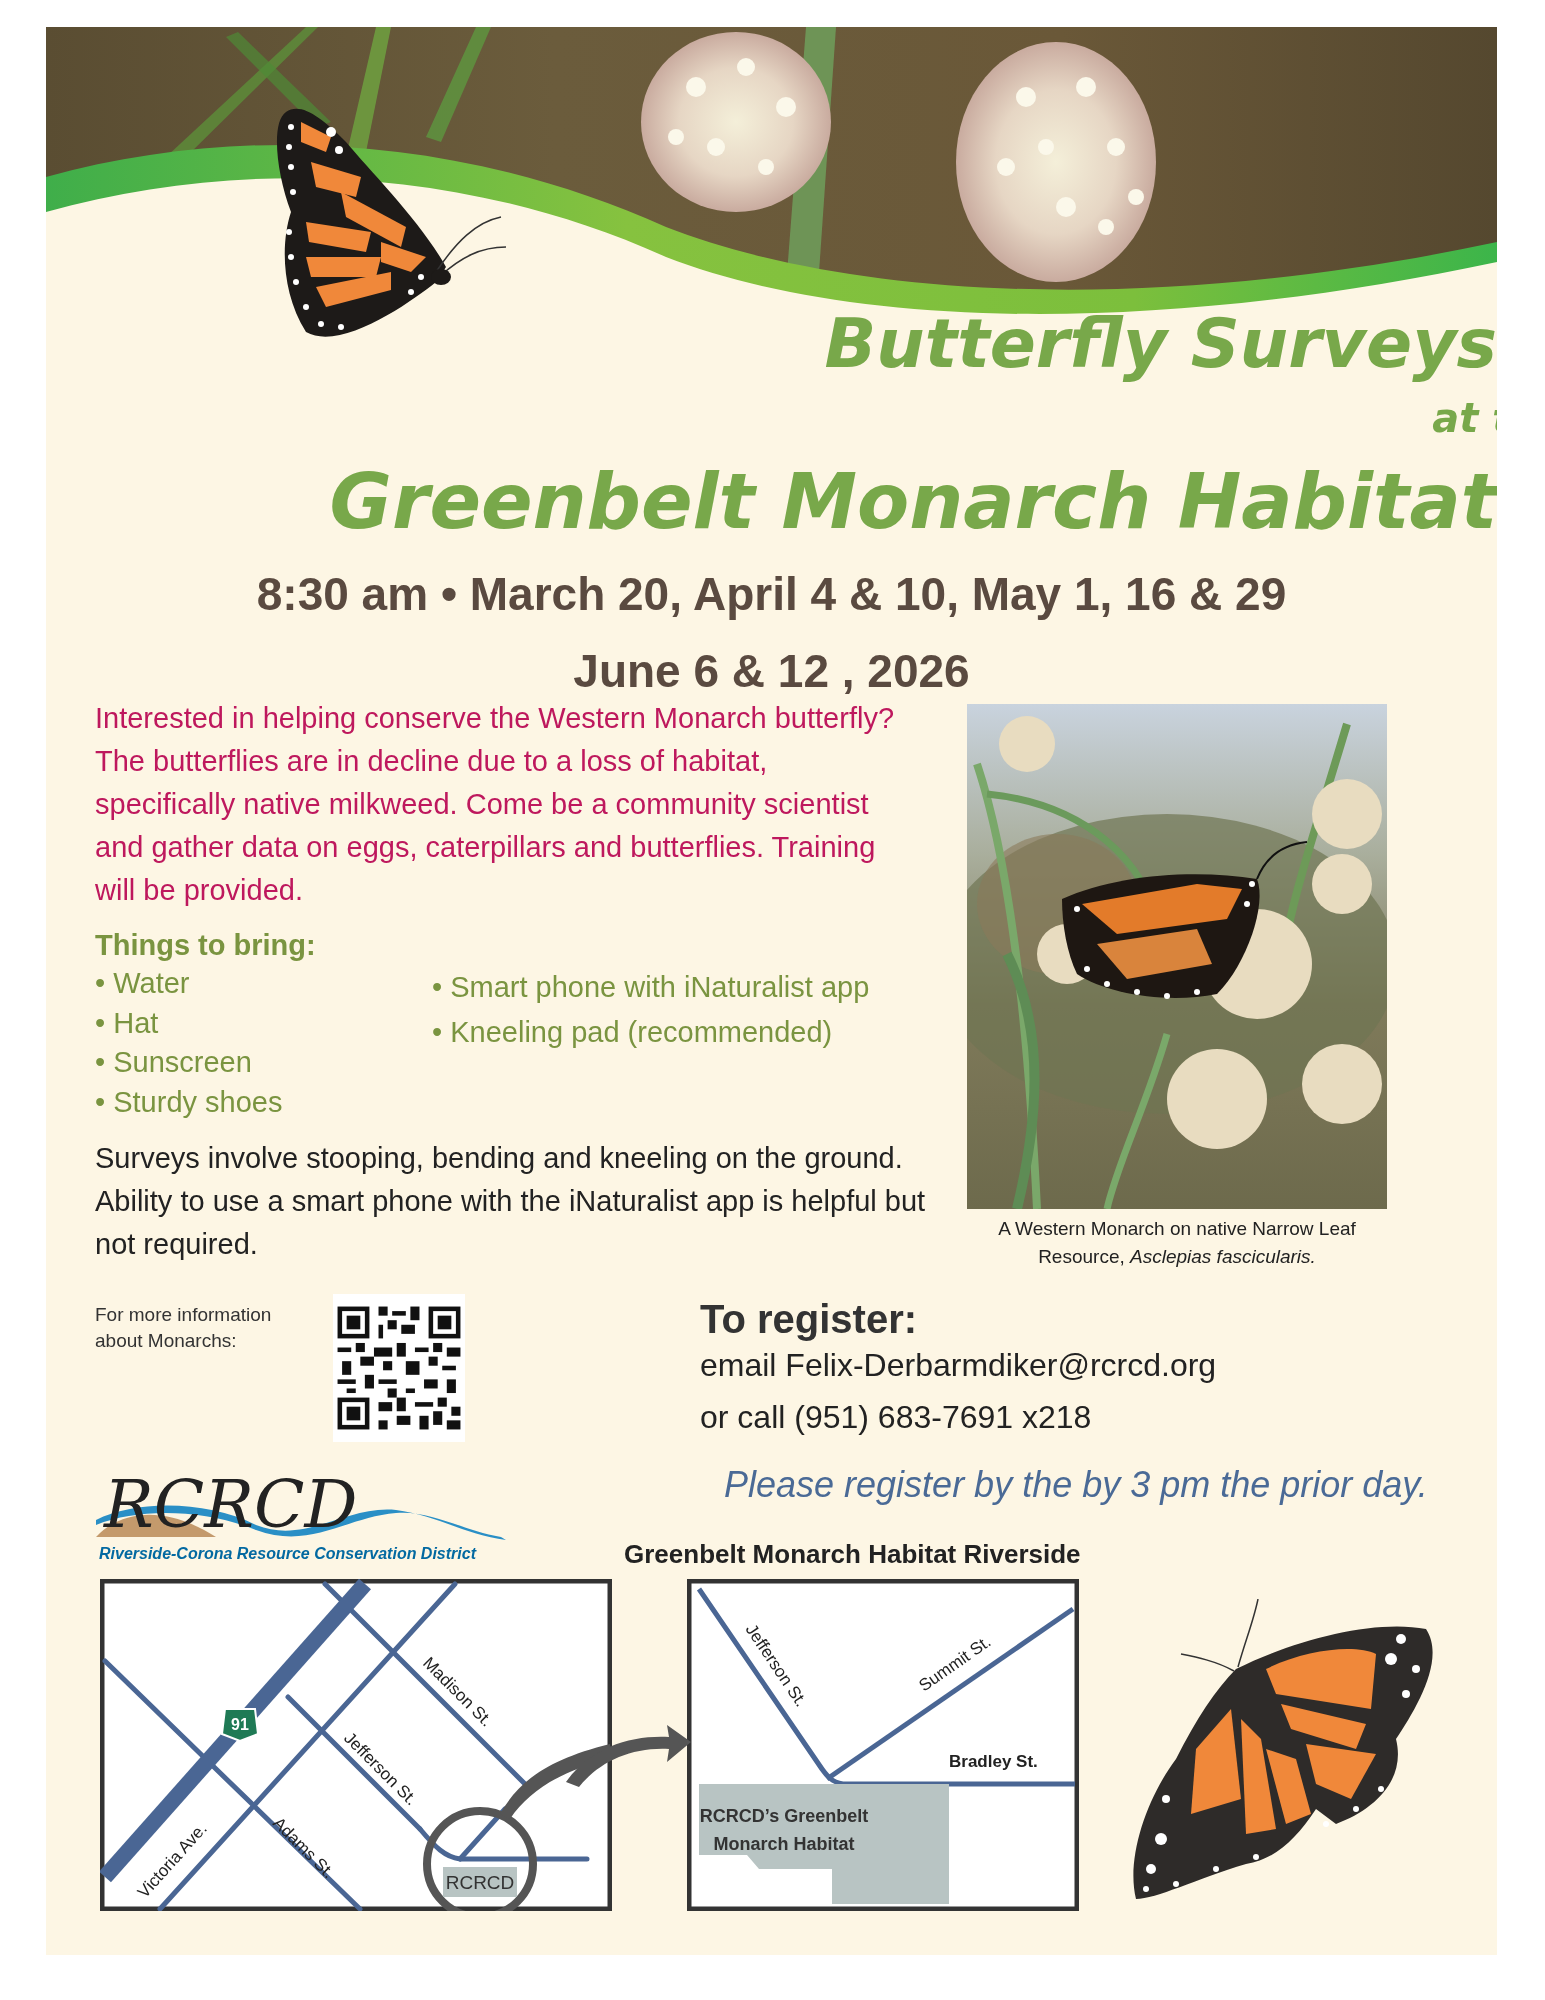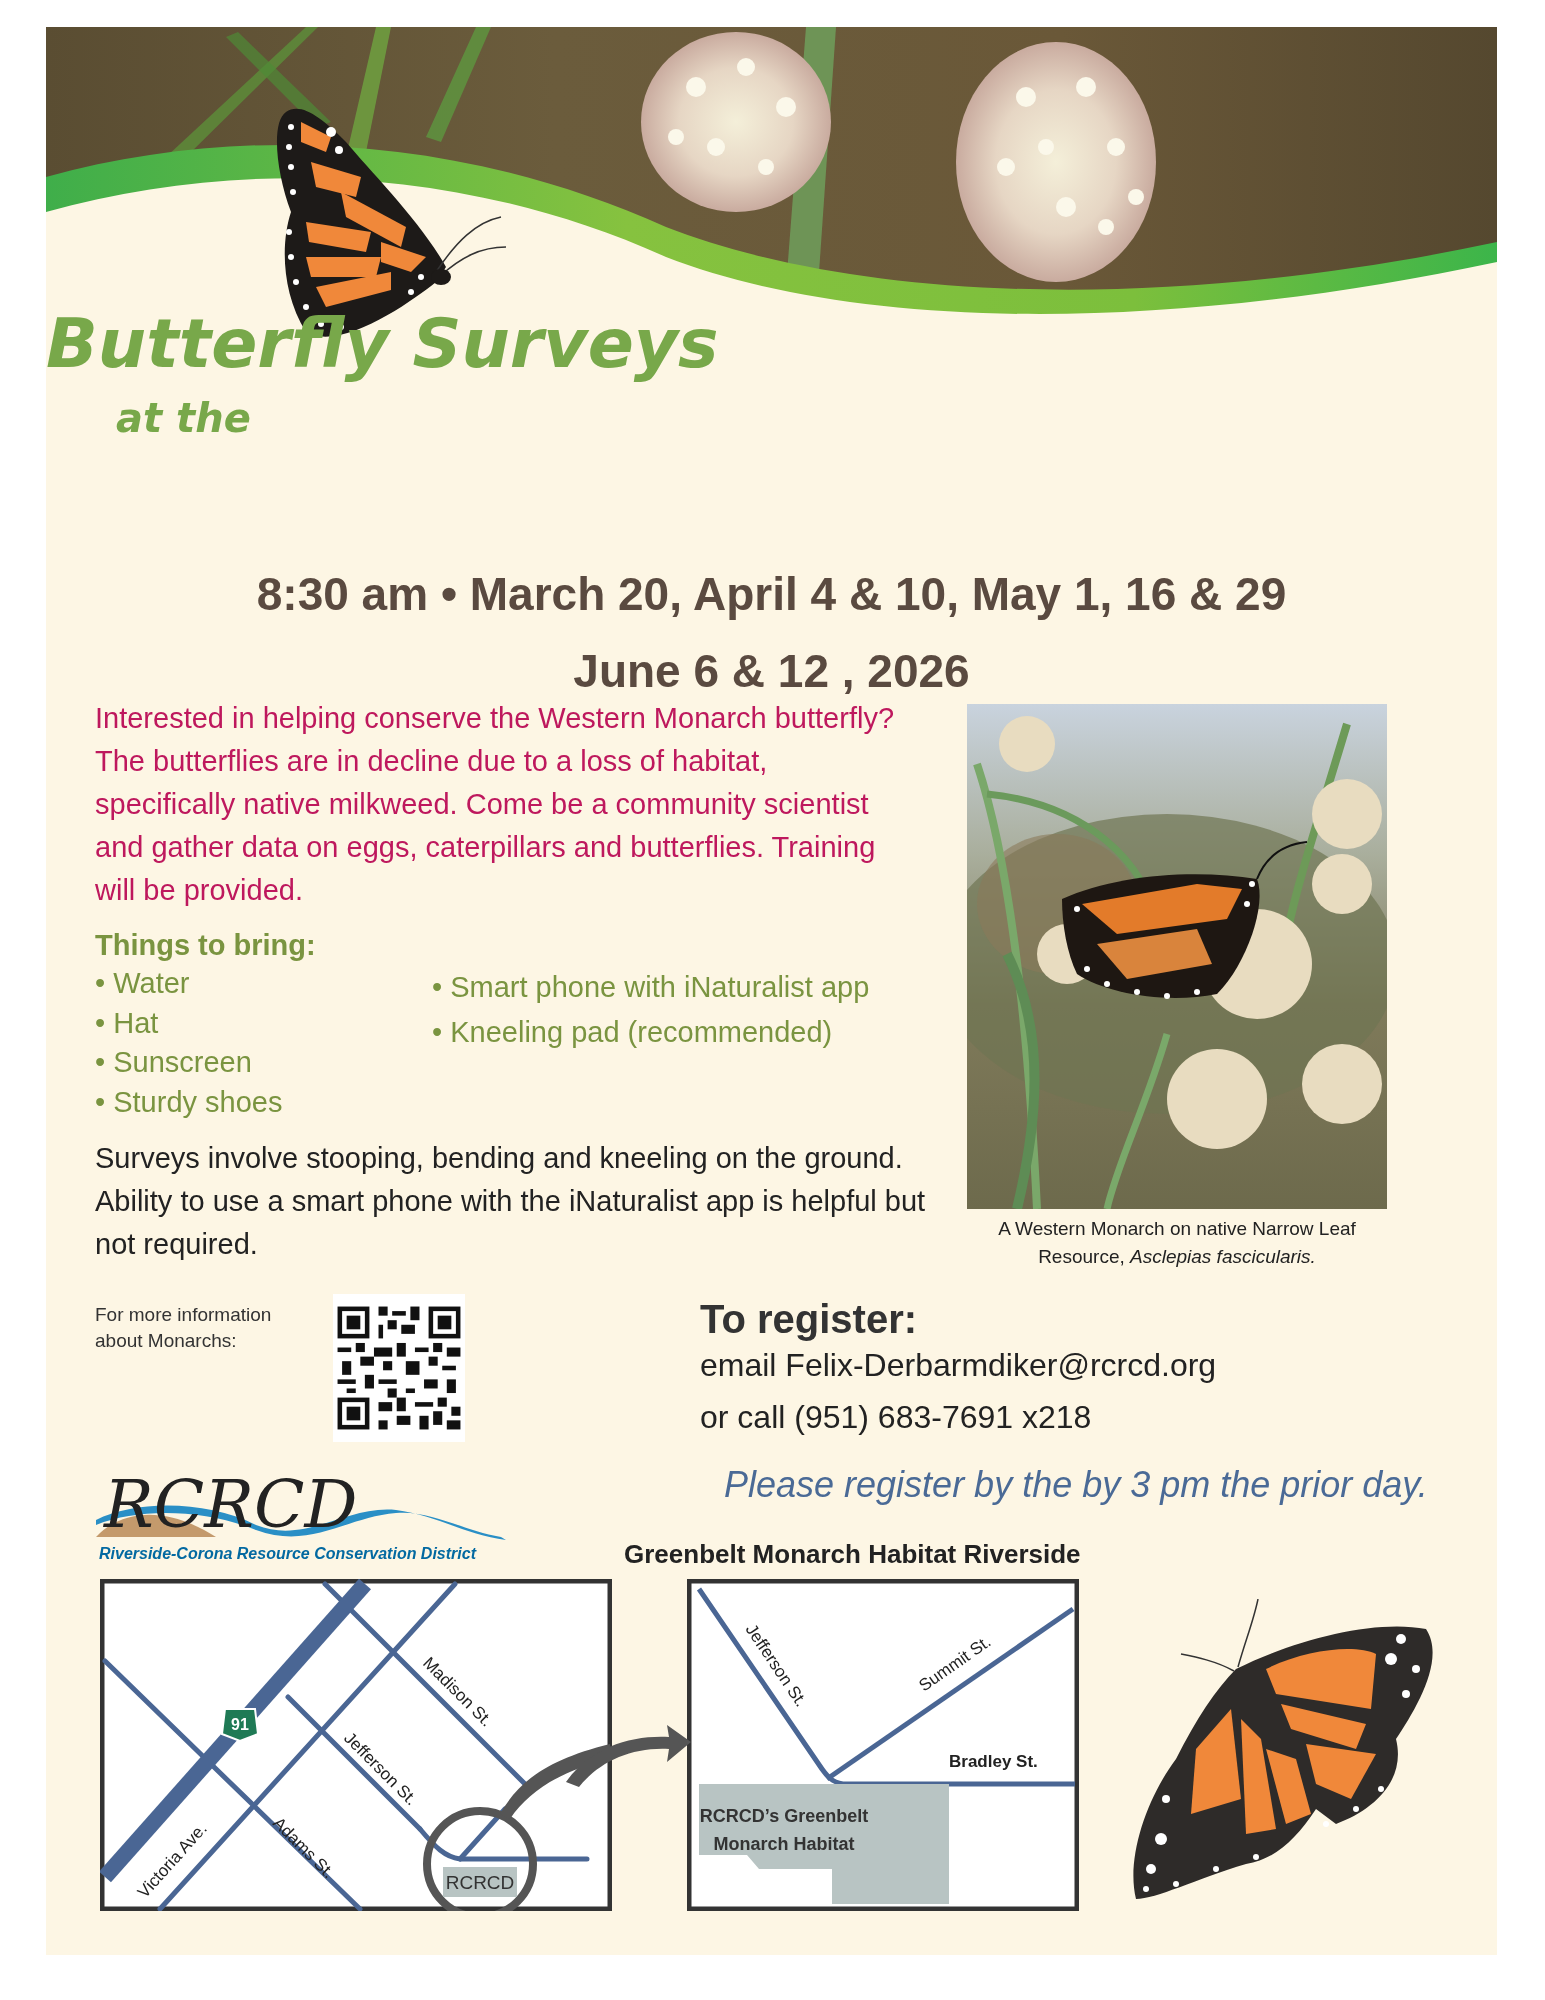--- a/index.html
+++ b/index.html
@@ -1,20 +1,20 @@
 <!DOCTYPE html>
 <html><head>
 <meta charset="utf-8">
 <style>
   html,body{margin:0;padding:0;background:#ffffff;}
   body{width:1545px;height:2000px;position:relative;overflow:hidden;font-family:"Liberation Sans",sans-serif;}
   .panel{position:absolute;left:46px;top:27px;width:1451px;height:1928px;background:#fdf6e4;overflow:hidden;}
   .banner{position:absolute;left:0;top:0;width:1451px;height:300px;}
   .abs{position:absolute;}
-  .title1{position:absolute;left:0;width:1451px;text-align:left;color:#78a84a;font-family:"DejaVu Sans",sans-serif;font-weight:bold;font-style:italic;}
+  .title1{position:absolute;left:0;width:1451px;text-align:right;color:#78a84a;font-family:"DejaVu Sans",sans-serif;font-weight:bold;font-style:italic;}
   .dates{position:absolute;left:0;width:1451px;text-align:center;color:#5a4a40;font-weight:bold;font-size:46px;font-family:"Liberation Sans",sans-serif;}
   .intro{position:absolute;left:49px;top:670px;width:820px;font-size:29px;line-height:43px;color:#be185d;}
   .bring-title{position:absolute;left:49px;top:902px;font-size:29px;font-weight:bold;color:#7a9440;}
   .bring-list{position:absolute;font-size:29px;line-height:39.5px;color:#7a9440;margin:0;padding:0;list-style:none;}
   .bring-list li{padding-left:22px;text-indent:-22px;}
   .note{position:absolute;left:49px;top:1110px;width:840px;font-size:29px;line-height:43px;color:#222;}
   .photo{position:absolute;left:921px;top:677px;width:420px;height:505px;overflow:hidden;}
   .caption{position:absolute;left:905px;top:1188px;width:452px;text-align:center;font-size:19px;line-height:28px;color:#222;}
   .moreinfo{position:absolute;left:49px;top:1275px;font-size:19px;line-height:26px;color:#333;}
   .qr{position:absolute;left:287px;top:1267px;width:132px;height:148px;background:#fff;}
@@ -109,20 +109,21 @@
       <circle cx="160" cy="185" r="3"></circle>
         <circle cx="150" cy="200" r="3"></circle>
     </g>
     <path d="M175 180 C 195 150, 215 130, 240 125" stroke="#333" stroke-width="1.5" fill="none"></path>
     <path d="M178 185 C 200 165, 220 155, 245 155" stroke="#333" stroke-width="1.5" fill="none"></path>
     <ellipse cx="180" cy="185" rx="10" ry="8" fill="#1d1a18"></ellipse>
   </svg>
 
   <div class="title1" style="top:277px;font-size:68px;">Butterfly Surveys</div>
   <div class="title1" style="top:368px;font-size:40px;left:70px;">at the</div>
+  <div class="title1" style="top:430px;font-size:76px;">Greenbelt Monarch Habitat</div>
 
   <div class="dates" style="top:540px;">8:30 am • March 20, April 4 &amp; 10, May 1, 16 &amp; 29</div>
   <div class="dates" style="top:617px;">June 6 &amp; 12 , 2026</div>
 
   <div class="intro">Interested in helping conserve the Western Monarch butterfly? The butterflies are in decline due to a loss of habitat, specifically native milkweed. Come be a community scientist and gather data on eggs, caterpillars and butterflies. Training will be provided.</div>
 
   <div class="bring-title">Things to bring:</div>
   <ul class="bring-list" style="left:49px;top:937px;width:260px;">
     <li>• Water</li>
     <li>• Hat</li>

